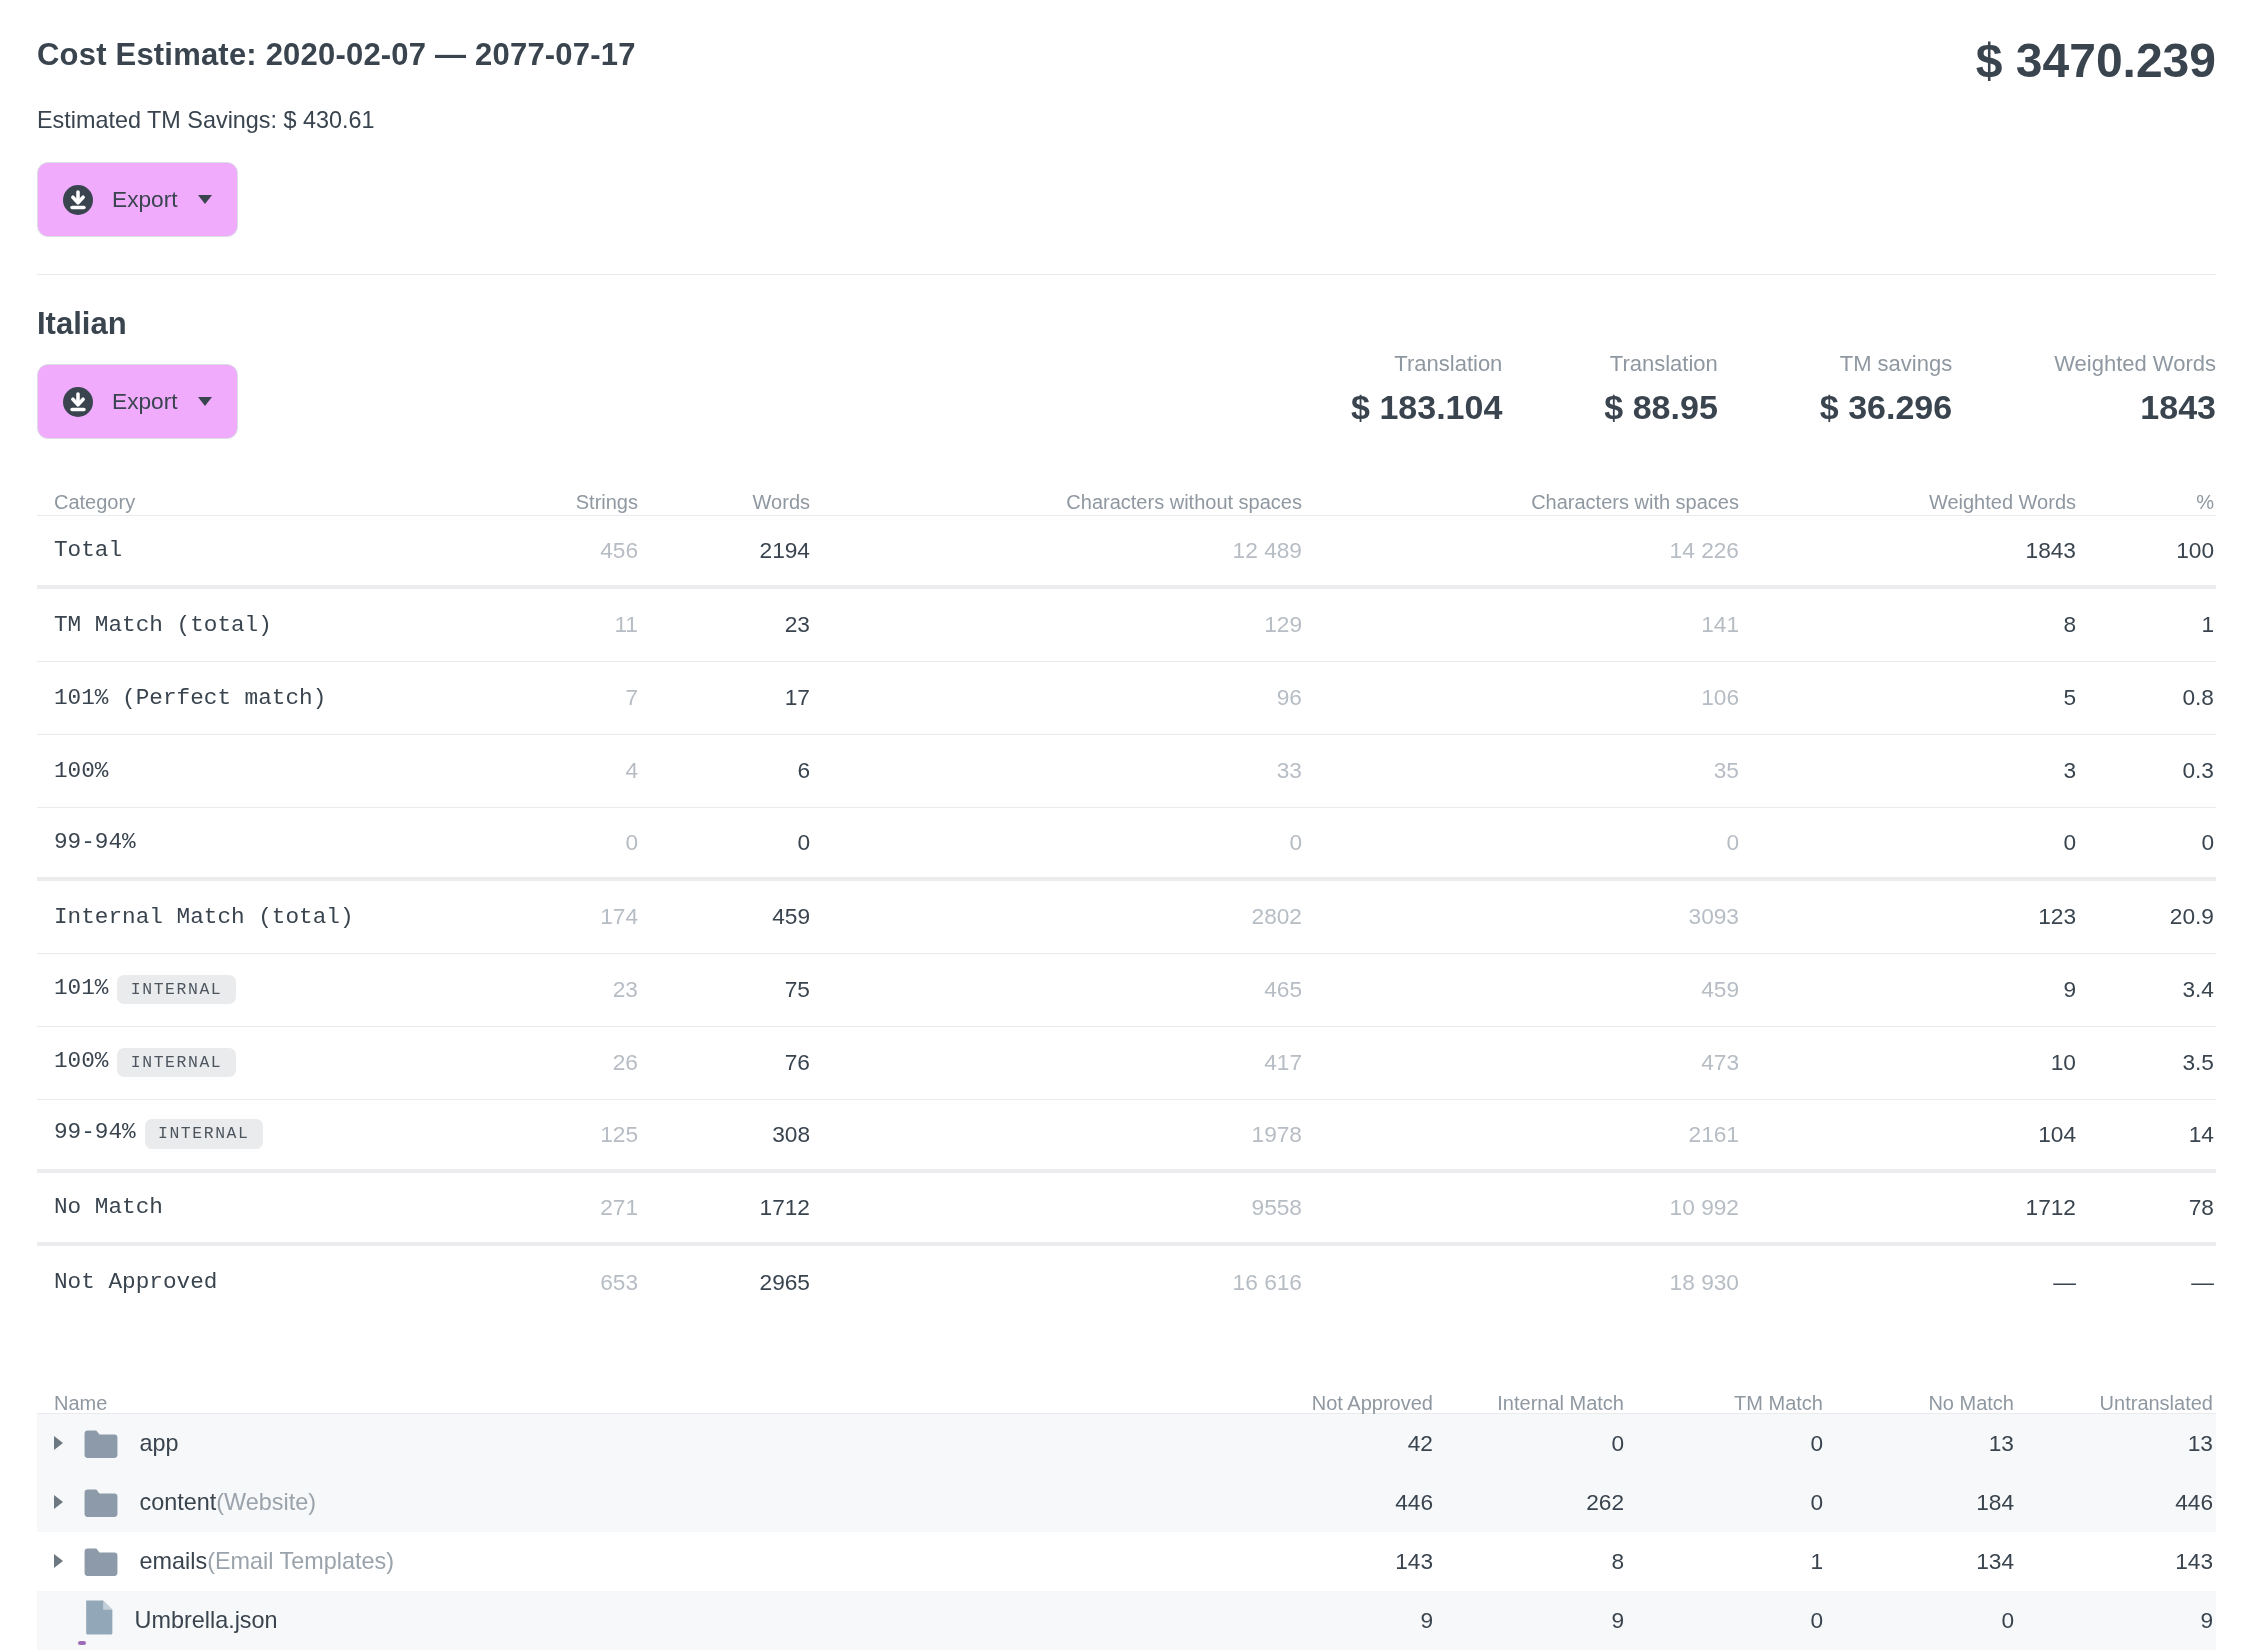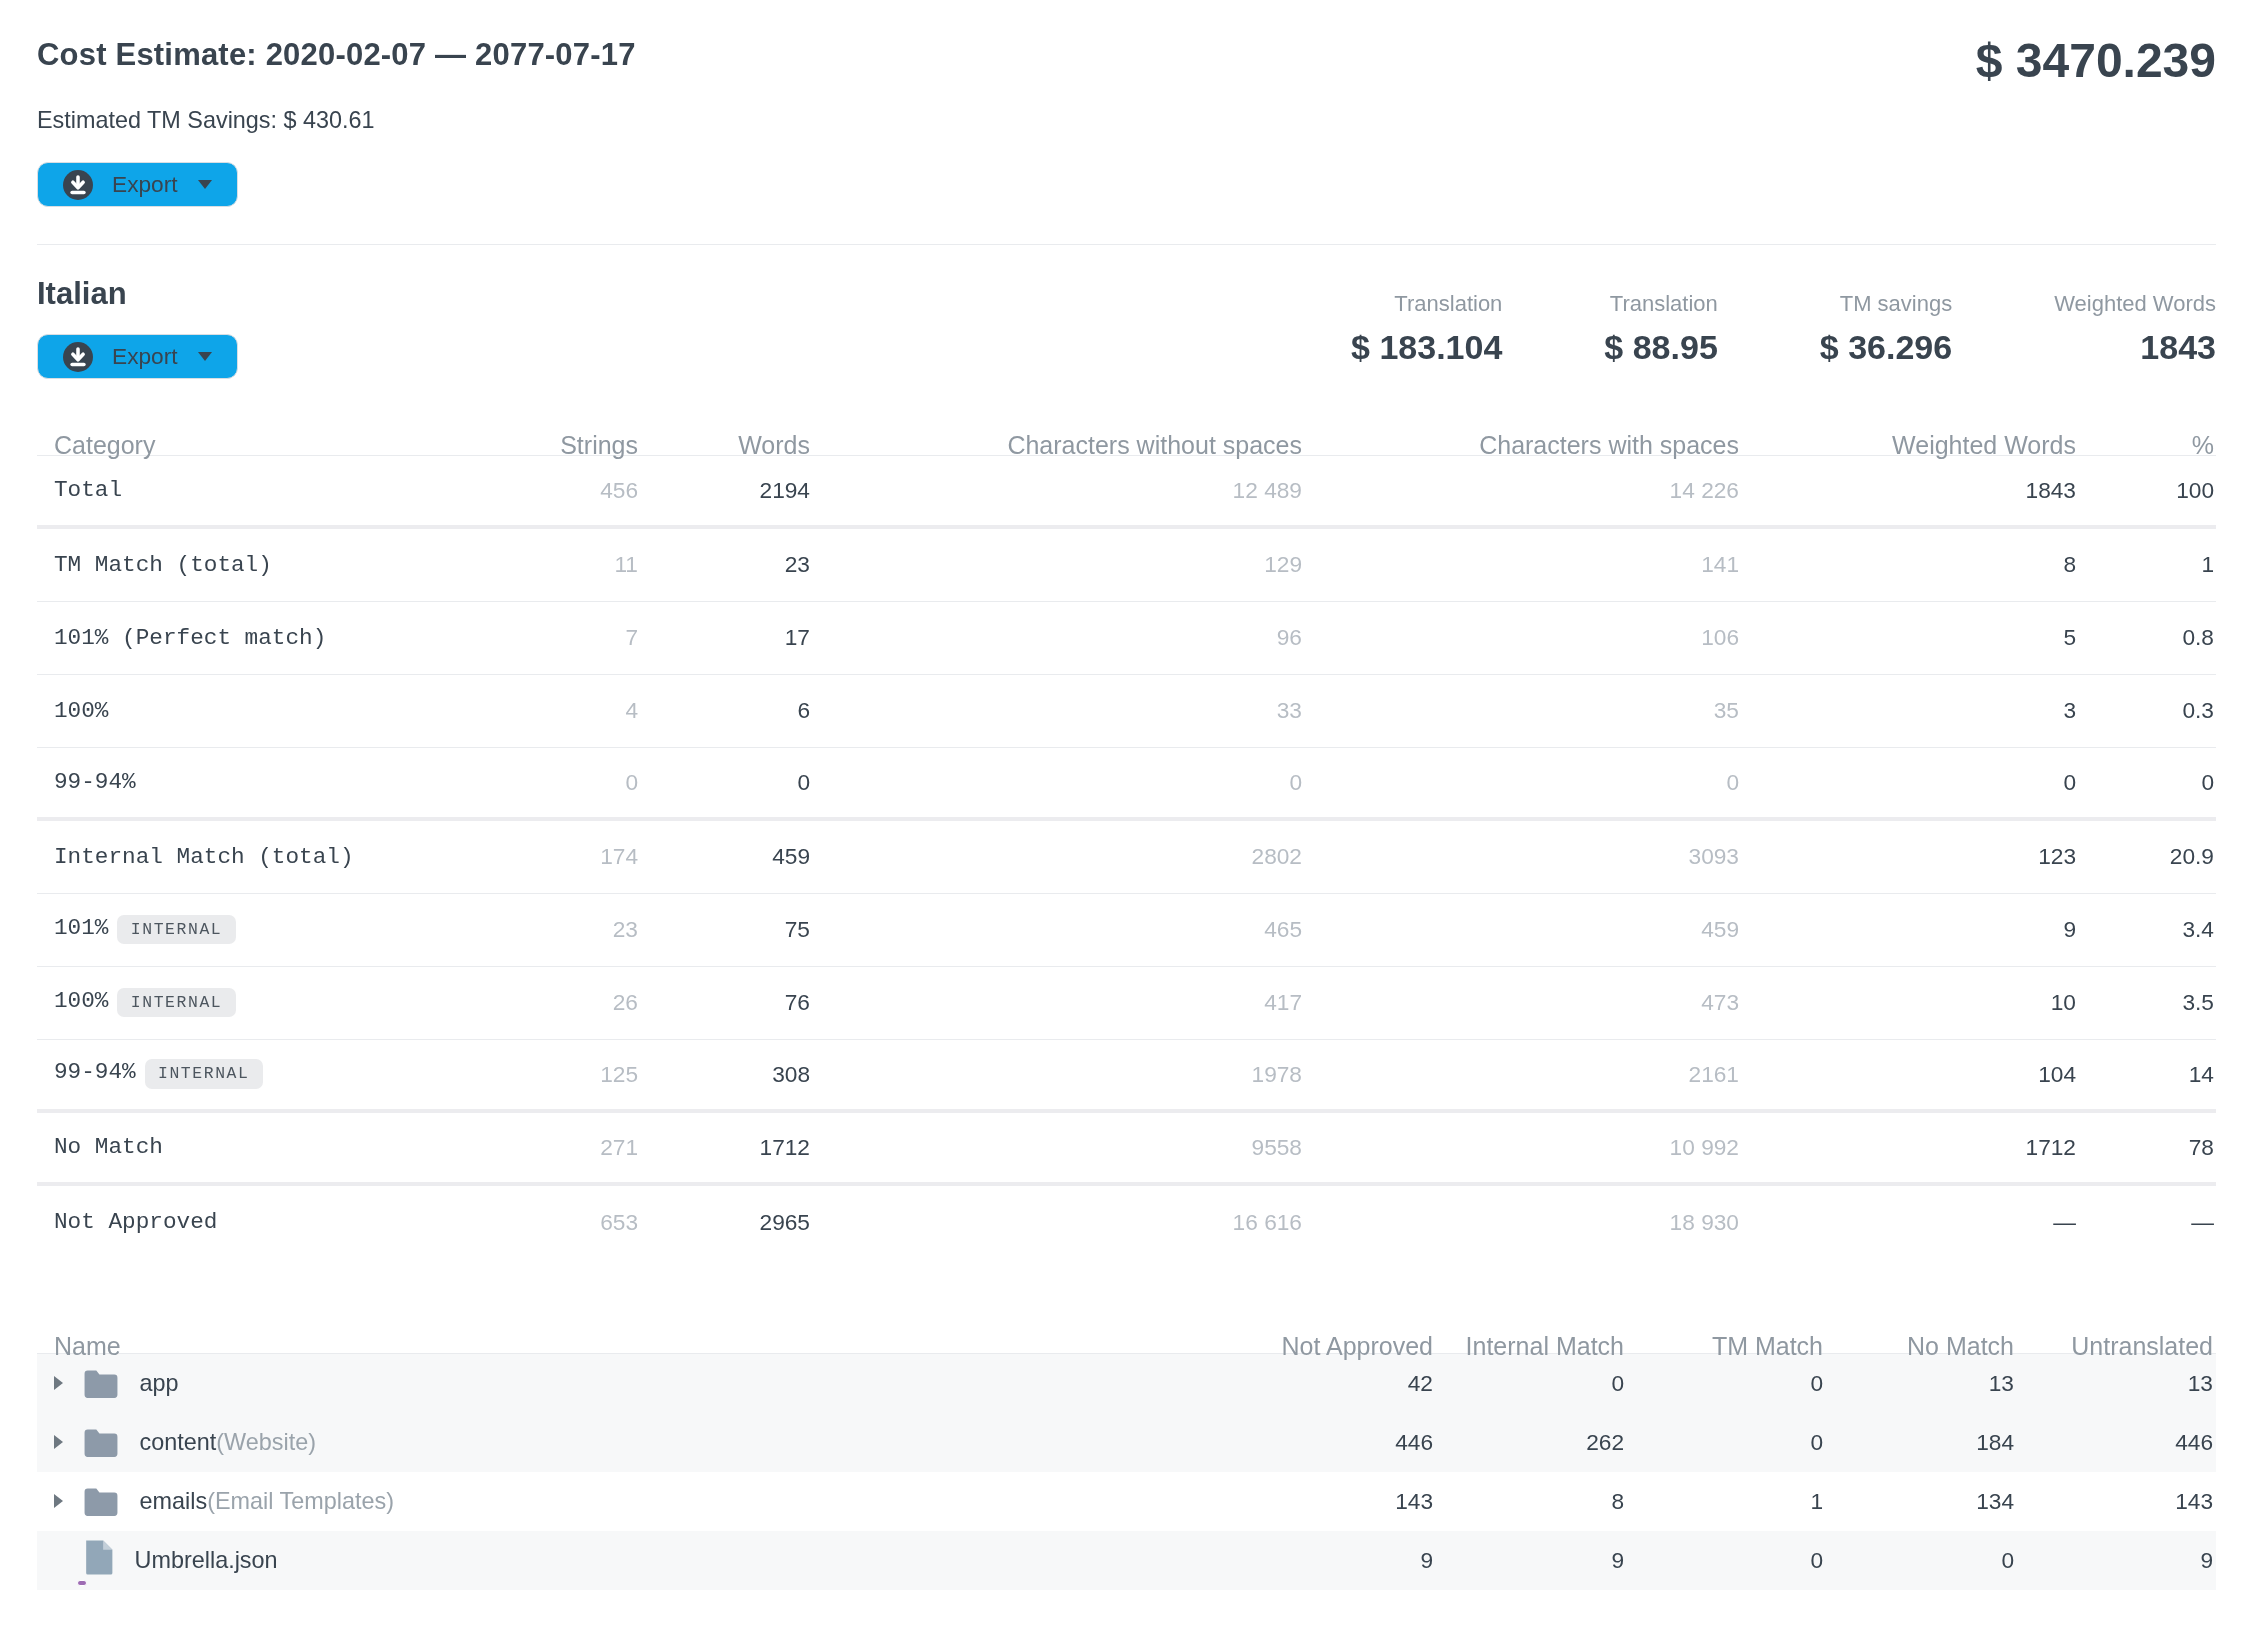--- a/index.html
+++ b/index.html
@@ -22,22 +22,22 @@
     padding:37px 34px 0 37px;
   }
   
   .top-row{display:flex;justify-content:space-between;align-items:flex-start;}
   .page-title{font-size:31px;font-weight:700;letter-spacing:0.2px;}
   .total-cost{font-size:48px;font-weight:700;line-height:1;}
   .subtitle{margin-top:22px;font-size:23.4px;font-weight:400;}
   .export-btn{
     margin-top:28px;
     display:inline-flex;align-items:center;gap:19px;
-    background:#0ea5e9;border:1.6px solid var(--btn-border);border-radius:11px;
-    height:45px;padding:0 25px;cursor:pointer;
+    background:#f0abfc;border:1.6px solid var(--btn-border);border-radius:11px;
+    height:75px;padding:0 25px;cursor:pointer;
   }
   .export-btn .label{font-size:22.7px;color:var(--dark);}
   .dl-icon{width:30px;height:30px;display:block;}
   .caret-down{
     width:0;height:0;margin-left:1.6px;
     border-left:7.8px solid transparent;border-right:7.8px solid transparent;
     border-top:9.4px solid var(--dark);
   }
   .page-divider{border:none;border-top:1.6px solid var(--line);margin-top:37px;}
   
@@ -48,21 +48,21 @@
   .stat{text-align:right;}
   .stat .s-label{font-size:22px;color:var(--head-gray);}
   .stat .s-value{margin-top:11px;font-size:34px;font-weight:700;}
   
   .table{width:100%;margin-top:26.6px;}
   .trow,.thead-row{display:grid;align-items:center;}
   .main .trow,.main .thead-row{
     grid-template-columns:425px 176px 172px 492px 437px 337px 138px;
   }
   .thead-row{height:50px;border-bottom:1.6px solid var(--line);}
-  .th{font-size:25px;color:var(--head-gray);text-align:right;margin-top:25px;}
+  .th{font-size:20px;color:var(--head-gray);text-align:right;margin-top:25px;}
   .th.first{text-align:left;padding-left:17px;}
   .main .trow{height:73px;border-bottom:1.6px solid var(--line);font-size:22.7px;}
   .main .trow.group-end{border-bottom:4.7px solid var(--thick);}
   .main .trow:last-child{border-bottom:none;}
   .cell{text-align:right;}
   .cell.cat{text-align:left;padding-left:17px;display:flex;align-items:flex-start;font-family:Liberation Mono, monospace;}
   .cell.muted{color:var(--muted-num);}
   .badge{
     display:inline-block;margin-left:9px;
     background:var(--badge-bg);color:#4d565f;border-radius:7px;

